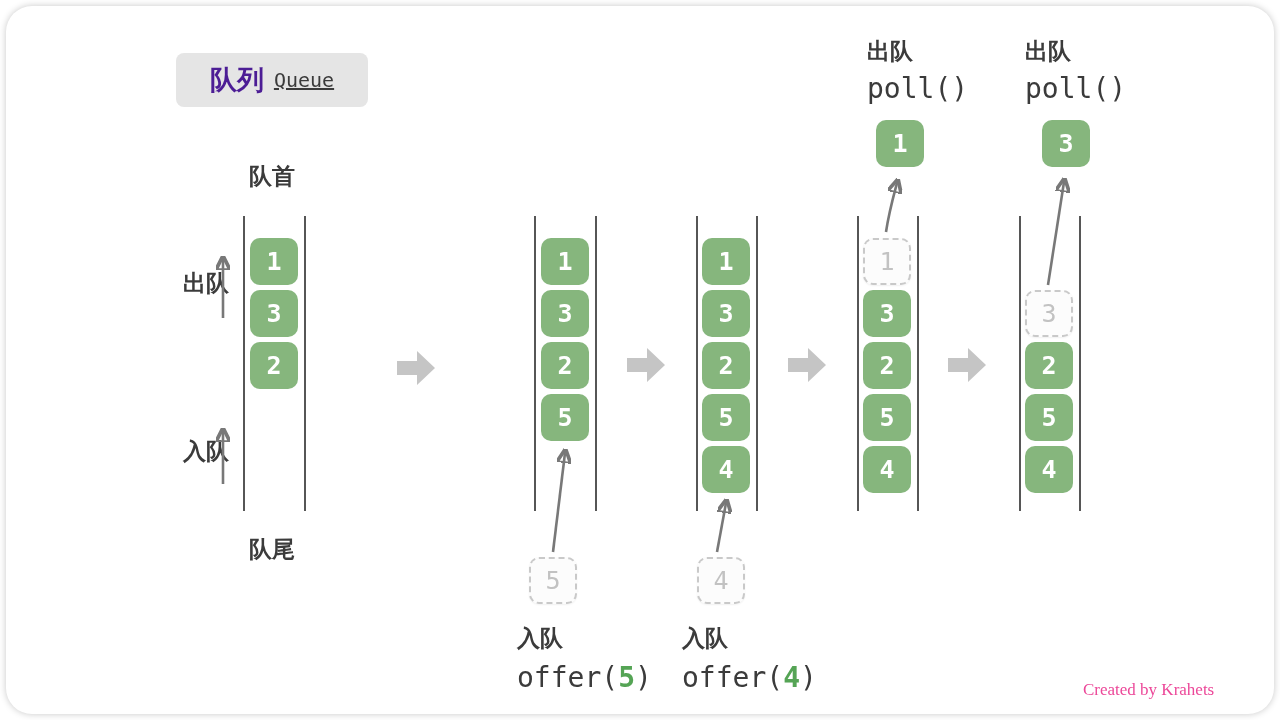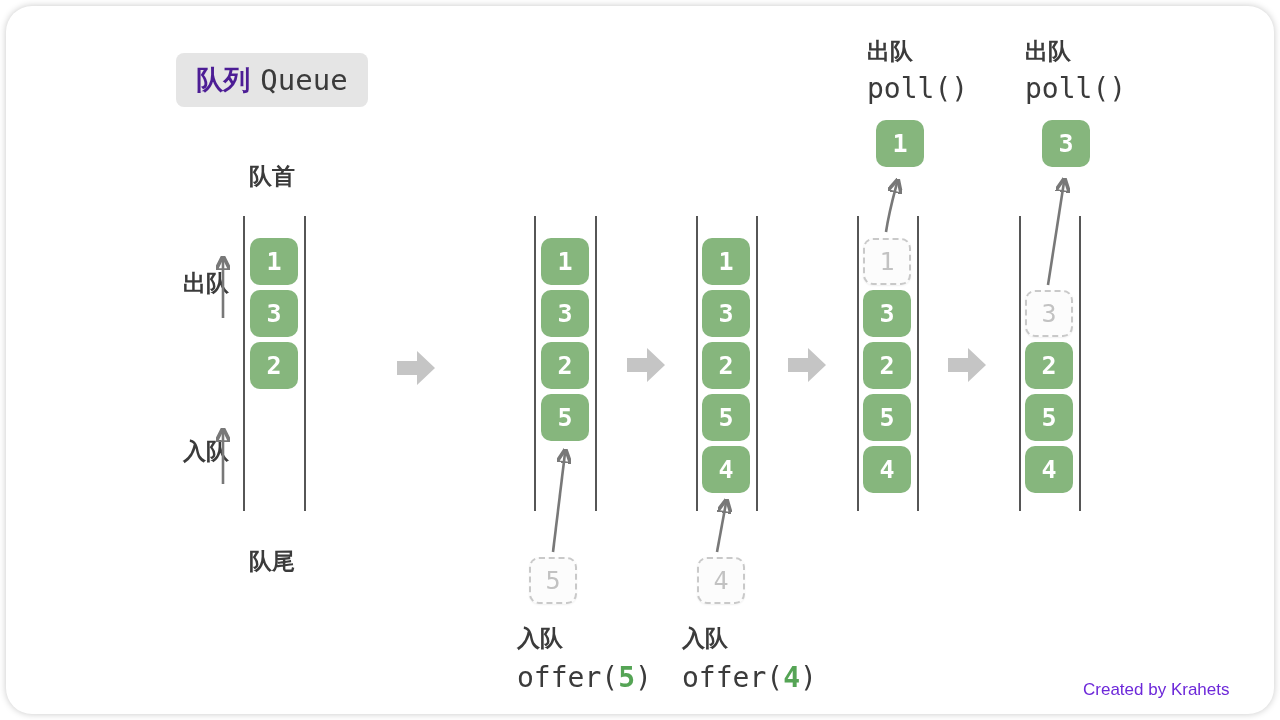--- a/index.html
+++ b/index.html
@@ -8,21 +8,21 @@
   .card { position:absolute; left:6px; top:6px; width:1268px; height:708px;
           background:#ffffff; border-radius:26px;
           box-shadow:0 0 7px rgba(0,0,0,0.22); }
   .abs { position:absolute; }
 
   .title-badge { left:170px; top:47px; width:192px; height:54px;
                  background:#e5e5e5; border-radius:8px;
                  display:flex; align-items:center; justify-content:center; gap:10px; }
   .title-zh { font-size:27px; font-weight:bold; color:#4c1d95; }
   .title-en { font-family:"DejaVu Sans Mono","Liberation Mono",monospace;
-              font-size:29px; color:#3b3b3b; }
+              font-size:20px; color:#3b3b3b;text-decoration:underline; }
 
   .cjk-label { font-size:23px; font-weight:bold; color:#3b3b3b; white-space:nowrap; }
   .cjk-head  { font-size:23px; font-weight:600; color:#3b3b3b; white-space:nowrap; }
   .mono      { font-family:"DejaVu Sans Mono","Liberation Mono",monospace;
                font-size:28px; color:#3b3b3b; white-space:nowrap; }
   .code-arg  { color:#55a455; font-weight:bold; }
 
   .wall { width:2px; background:#565656; height:295px; top:210px; }
 
   .qbox { width:48px; height:47px; border-radius:10px;
@@ -32,35 +32,35 @@
   .green { background:#86b67d; color:#ffffff; }
   .ghost { background:#fcfcfc; border:2px dashed #c9c9c9; color:#c2c2c2;
            font-weight:normal; box-shadow:0 1px 2px rgba(0,0,0,0.06); }
 
   .block-arrow svg { display:block; }
   .block-arrow polygon { fill:#c5c5c5; }
 
   .overlay { left:0; top:0; width:1280px; height:720px; pointer-events:none; }
   .overlay path, .overlay line { stroke:#787878; stroke-width:2.6; fill:none; }
 
-  .watermark { font-family:Liberation Sans, sans-serif;
-               font-size:17px; color:#6d28d9; white-space:nowrap; }
+  .watermark { font-family:Liberation Serif, serif;
+               font-size:17px; color:#ec4899; white-space:nowrap; }
 </style>
 </head>
 <body>
 
 <div class="card">
 
   <div class="abs title-badge">
     <span class="title-zh">队列</span>
     <span class="title-en">Queue</span>
   </div>
 
   <div class="abs cjk-label" style="left:243px; top:155px;">队首</div>
-  <div class="abs cjk-label" style="left:243px; top:540px;">队尾</div>
+  <div class="abs cjk-label" style="left:243px; top:528px;">队尾</div>
   <div class="abs cjk-label" style="left:177px; top:262px;">出队</div>
   <div class="abs cjk-label" style="left:177px; top:430px;">入队</div>
 
   <div class="abs wall" style="left:237px;"></div>
   <div class="abs wall" style="left:298px;"></div>
   <div class="abs qbox green" style="left:244px; top:232px;">1</div>
   <div class="abs qbox green" style="left:244px; top:284px;">3</div>
   <div class="abs qbox green" style="left:244px; top:336px;">2</div>
 
   <div class="abs wall" style="left:528px;"></div>

